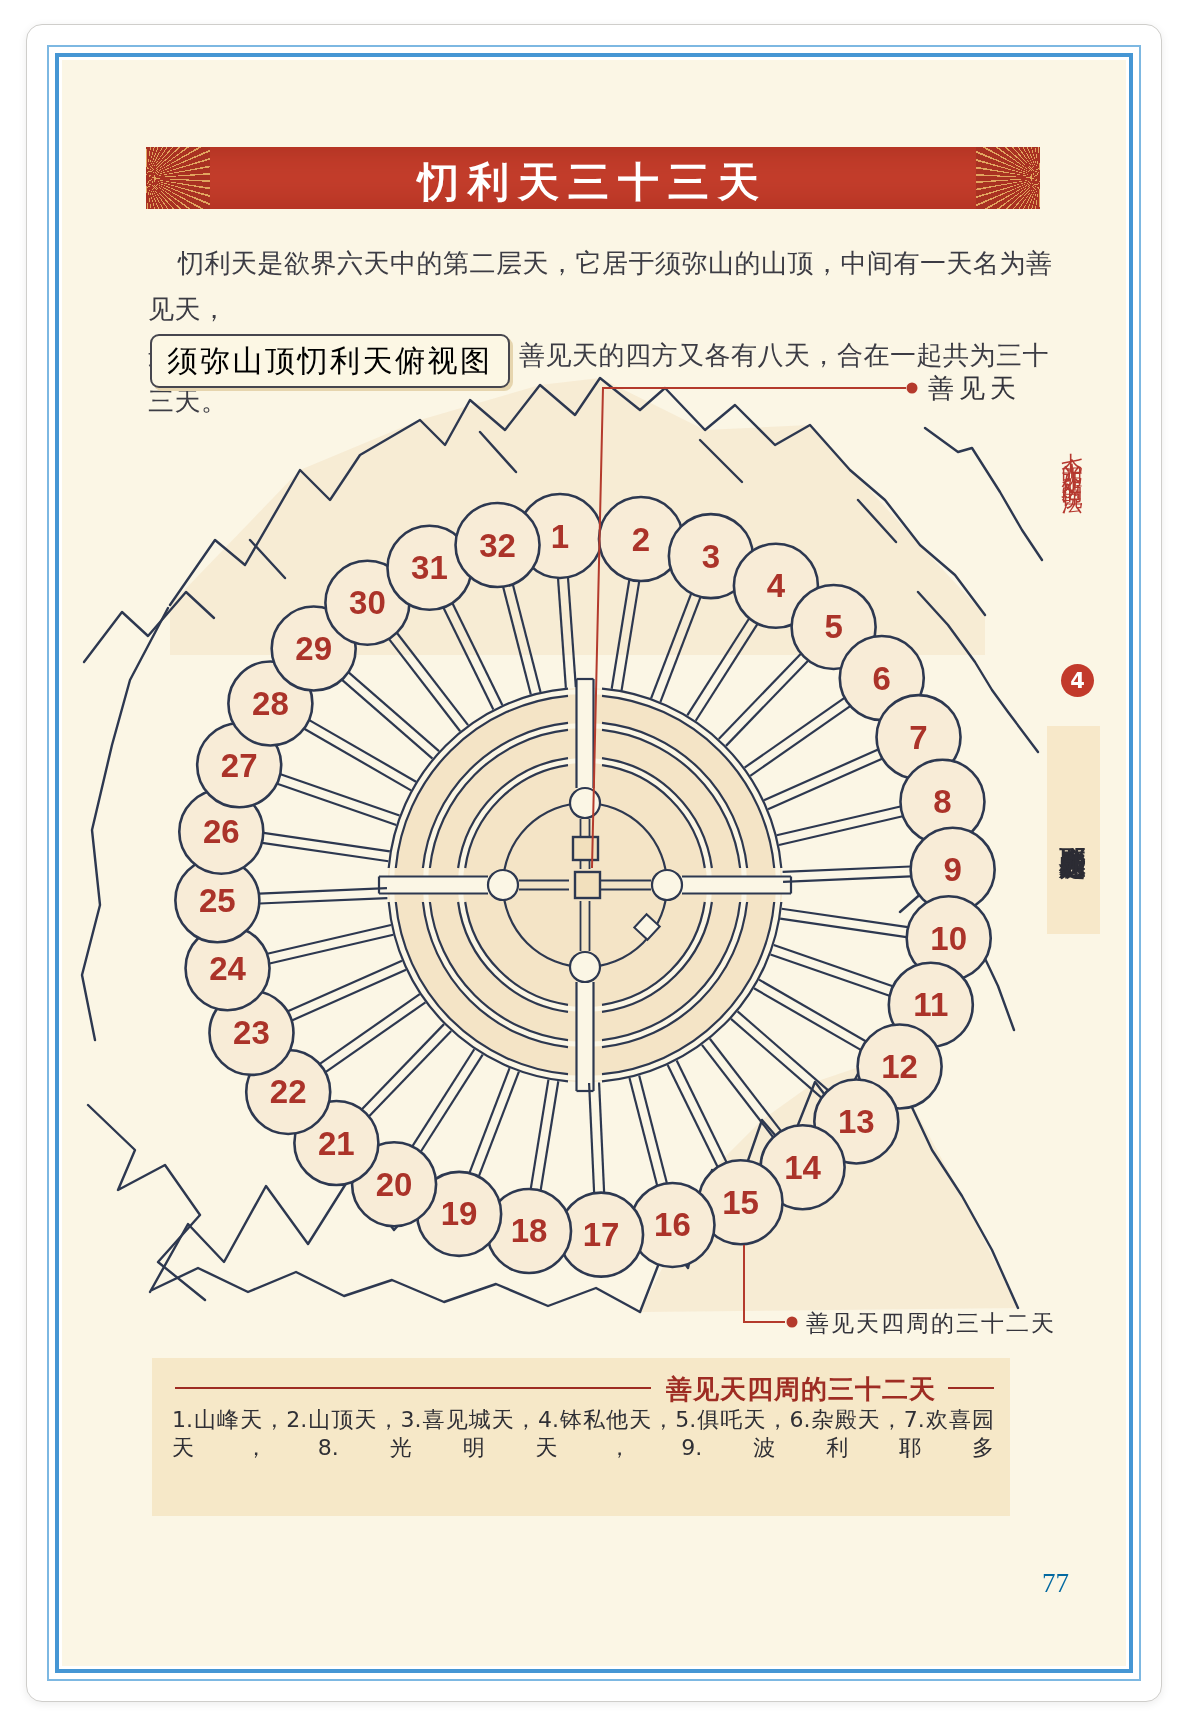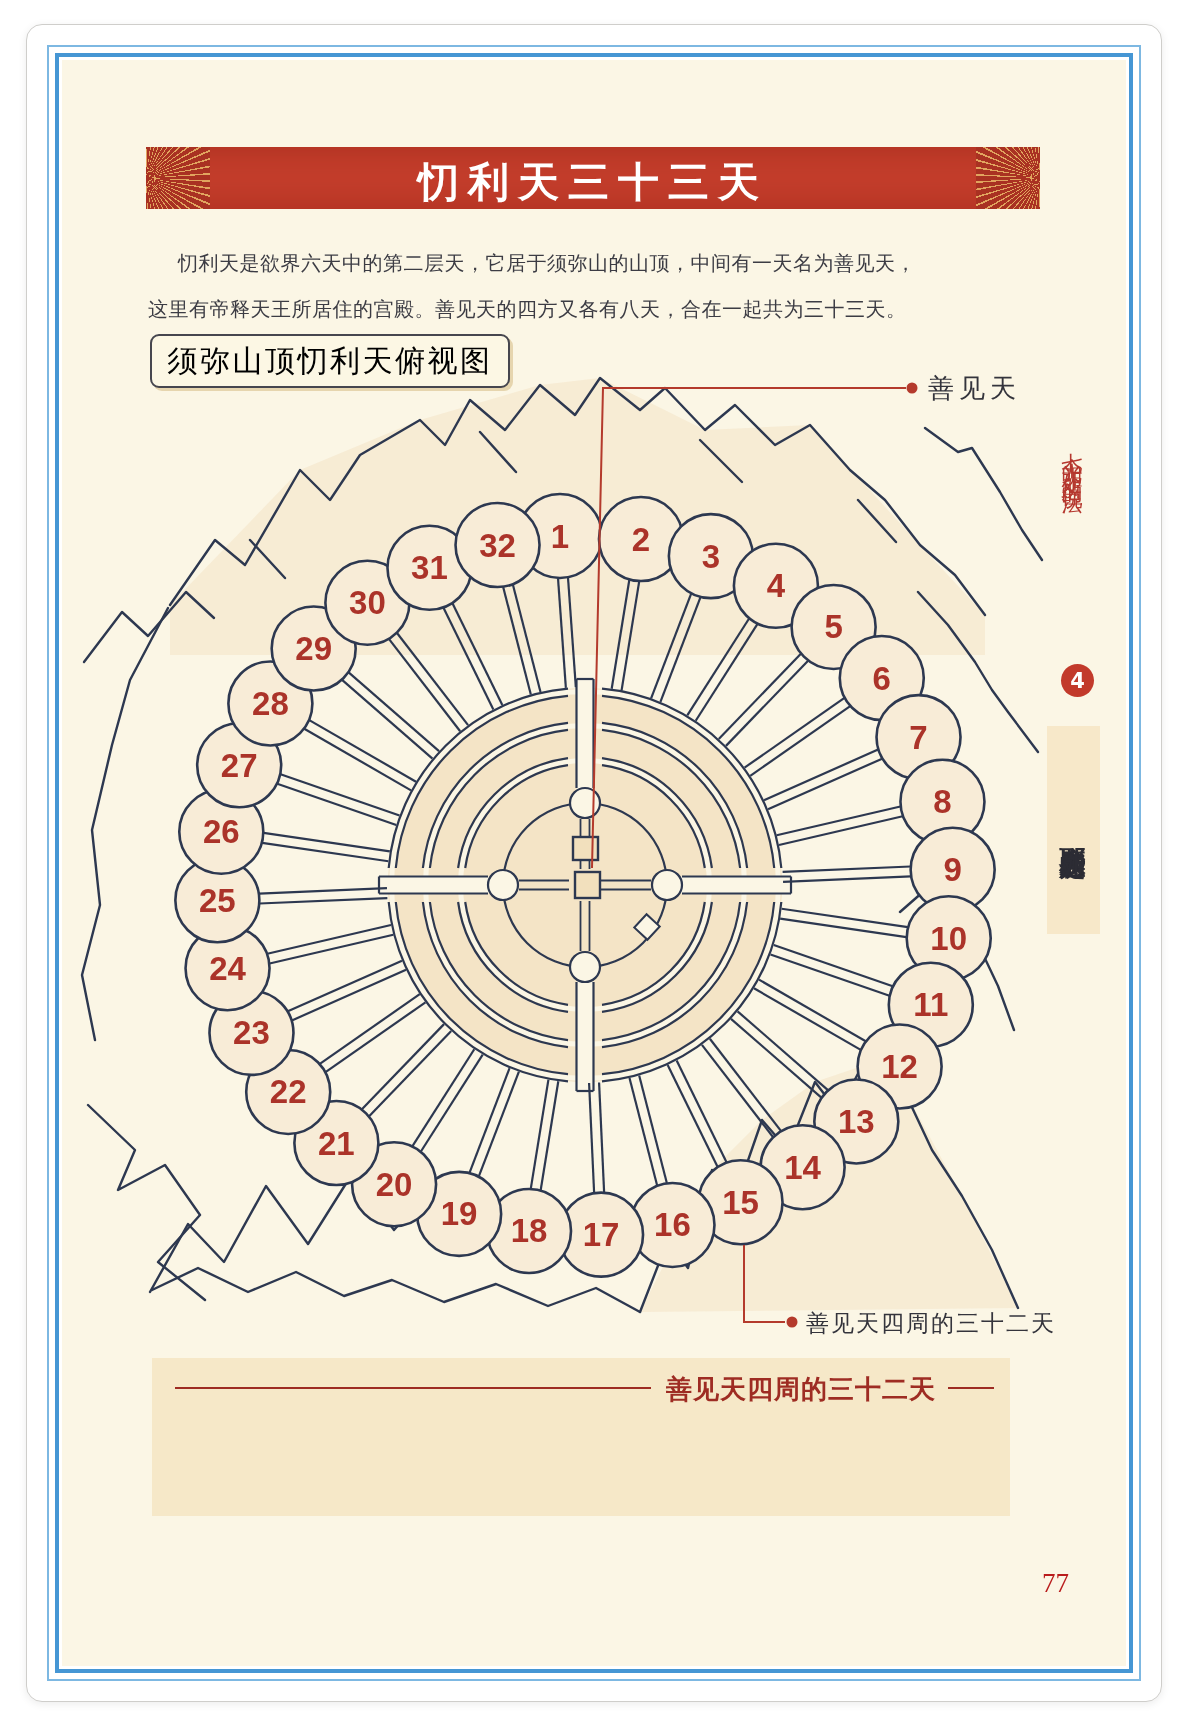--- a/index.html
+++ b/index.html
@@ -12,21 +12,21 @@
   #content{position:absolute;left:62px;top:60px;right:62px;bottom:60px;background:#fbf6e5;}
 
   #banner{position:absolute;left:146px;top:147px;width:894px;height:62px;background:#c33d2b;
           box-shadow:inset 0 0 30px rgba(120,20,10,.35);}
   .ornament{position:absolute;top:0;width:64px;height:62px;background-color:#a93122;}
   .ornament.left{left:0;background-image:repeating-conic-gradient(from -90deg at 0% 50%,rgba(235,185,105,.85) 0deg 1.6deg,rgba(169,49,34,0) 1.6deg 6.5deg);}
   .ornament.right{right:0;background-image:repeating-conic-gradient(from 90deg at 100% 50%,rgba(235,185,105,.85) 0deg 1.6deg,rgba(169,49,34,0) 1.6deg 6.5deg);}
   #banner-title{position:absolute;left:0;right:0;top:8px;text-align:center;color:#ffffff;
           font-size:41px;font-weight:bold;letter-spacing:9px;}
 
-  #intro{position:absolute;left:148px;top:240px;width:910px;color:#3c3c44;font-size:20px;line-height:46px;letter-spacing:.5px;}
+  #intro{position:absolute;left:148px;top:240px;width:910px;color:#3c3c44;font-size:26px;line-height:46px;letter-spacing:.5px;}
   #intro .l1{text-indent:30px;}
 
   #section-box{position:absolute;left:150px;top:334px;width:356px;height:50px;background:#fcf7e4;
           border:2.5px solid #46464e;border-radius:9px;box-shadow:3px 3px 0 #e6d5ae;
           display:flex;align-items:center;justify-content:center;font-size:30px;color:#000000;letter-spacing:2.5px;}
 
   #callout-top{position:absolute;left:928px;top:371px;font-size:26px;color:#34343c;letter-spacing:5px;text-align:right;}
   #callout-bottom{position:absolute;left:806px;top:1308px;font-size:23px;color:#34343c;letter-spacing:2px;}
 
   #vert-title{position:absolute;left:1058px;top:436px;height:220px;writing-mode:vertical-rl;
@@ -39,21 +39,21 @@
 
   #legend-box{position:absolute;left:152px;top:1358px;width:858px;height:158px;background:#f6e8c8;}
   .hline{position:absolute;top:1387px;height:2px;background:#9e2c23;}
   #hline-left{left:175px;width:476px;}
   #hline-right{left:948px;width:46px;}
   #legend-title{position:absolute;left:660px;top:1372px;width:282px;text-align:center;
           font-size:26px;font-weight:bold;color:#9e2c23;letter-spacing:1px;}
   #legend-lines{position:absolute;left:172px;top:1406px;width:822px;font-size:22px;color:#2f2f35;}
   #legend-lines .ln{height:28px;line-height:28px;text-align:justify;text-align-last:justify;font-weight:500;}
 
-  #page-number{position:absolute;left:1042px;top:1568px;font-size:27px;color:#b91c1c;
+  #page-number{position:absolute;left:1042px;top:1568px;font-size:27px;color:#0369a1;
           font-family:"Liberation Serif","DejaVu Serif",serif;}
 
   #diagram{position:absolute;left:55px;top:355px;}
 </style>
 </head>
 <body>
 
 <div id="page">
   <div id="card"></div>
   <div id="frame-thin"></div>
@@ -309,16 +309,17 @@
   <div id="badge">4</div>
   <div id="strip">
     <div id="strip-text">摩耶夫人的所在处</div>
   </div>
 
   <div id="legend-box"></div>
   <div id="hline-left" class="hline"></div>
   <div id="hline-right" class="hline"></div>
   <div id="legend-title">善见天四周的三十二天</div>
   <div id="legend-lines">
+    <div class="ln">1.山峰天，2.山顶天，3.喜见城天，4.钵私他天，5.俱吒天，6.杂殿天，7.欢喜园天，8.光明天，9.波利耶多</div>
   </div>
 
   <div id="page-number">77</div>
 </div>
 
 </body></html>

